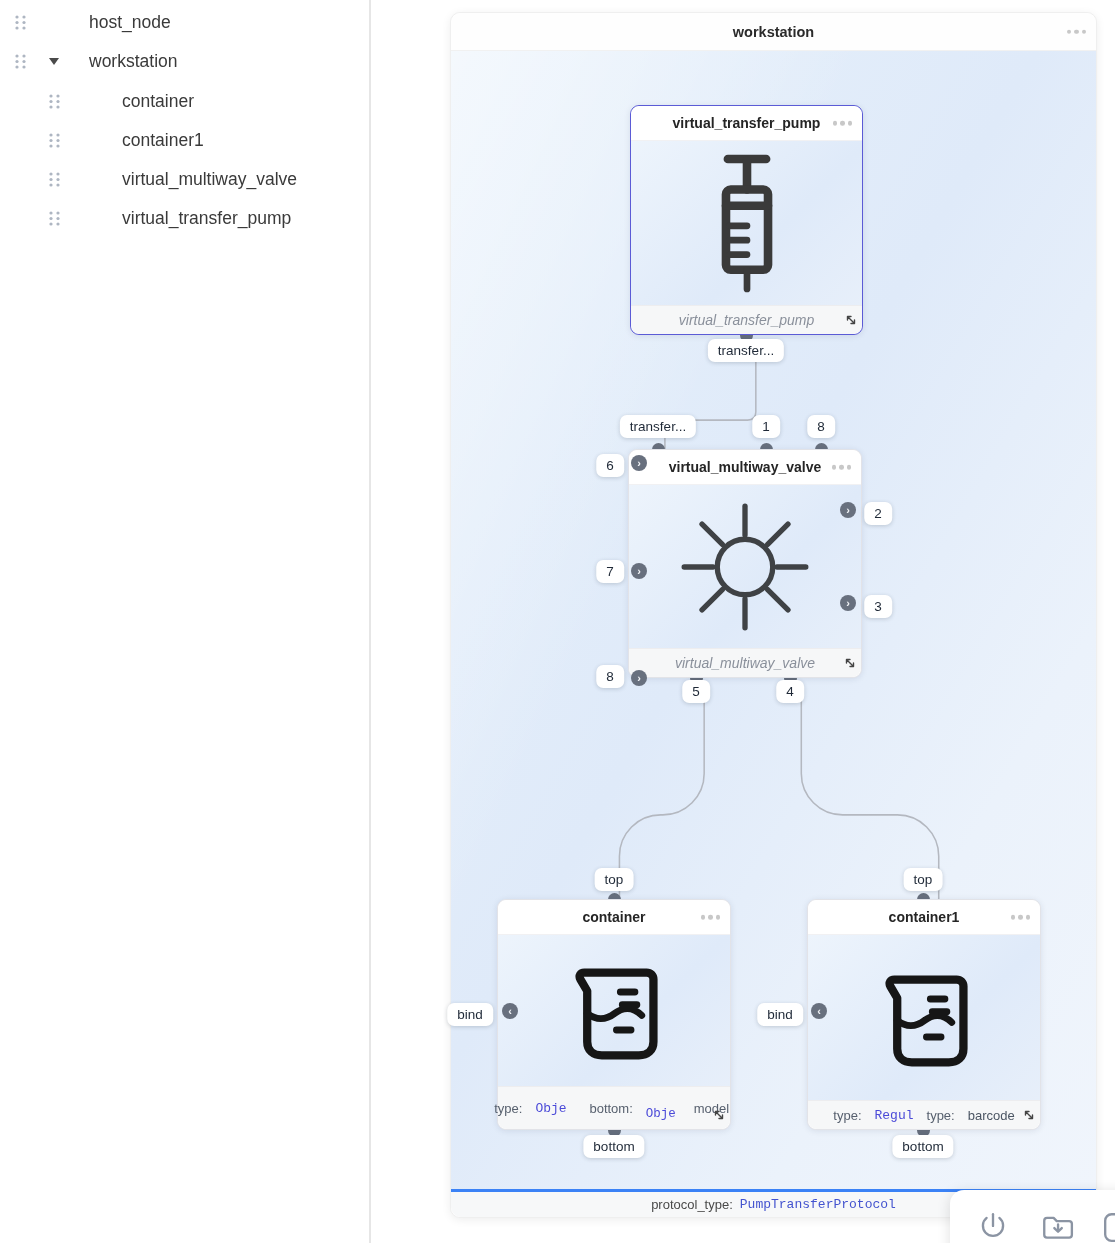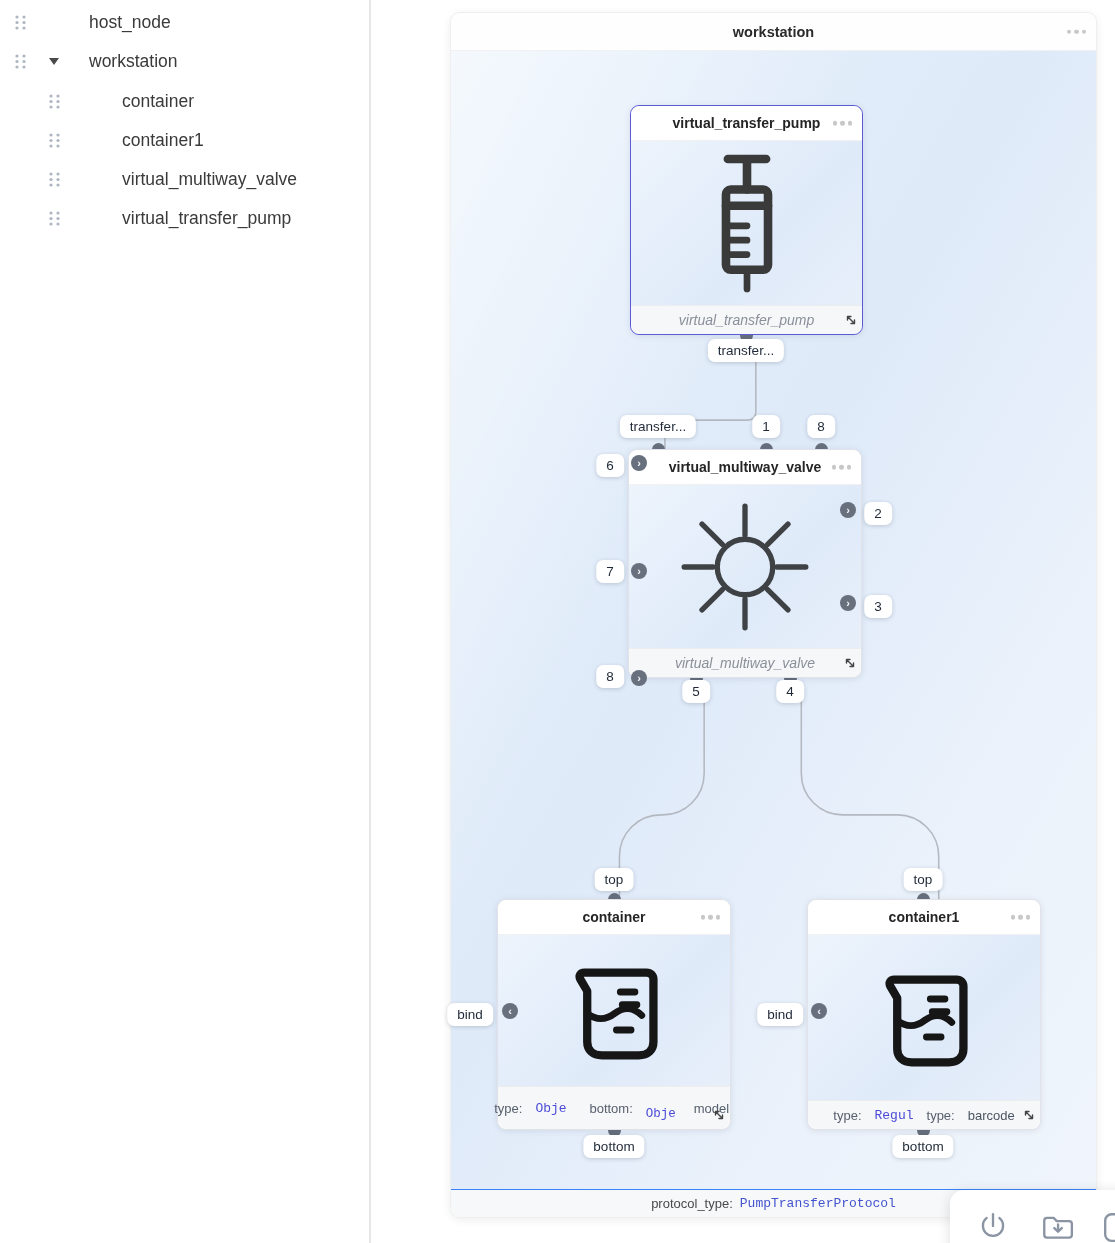--- a/index.html
+++ b/index.html
@@ -31,21 +31,21 @@
           box-shadow:0 2px 10px rgba(0,0,0,.07); z-index:1; }
   .card-header { position:absolute; left:0; top:0; right:0; height:38px;
           display:flex; align-items:center; justify-content:center;
           border-bottom:1px solid #f1f1f1; border-radius:10px 10px 0 0; background:#fefefe; }
   .card-title { font-size:14.5px; font-weight:bold; color:#2b2b2b; }
   .canvas { position:absolute; left:0; top:38px; right:0; bottom:28px; overflow:hidden;
           background:
             linear-gradient(115deg, rgba(255,255,255,.55) 0%, rgba(255,255,255,0) 35%),
             linear-gradient(120deg,#e7f1fb 0%,#dfeaf9 45%,#ebf2fb 75%,#f0f5fc 100%); }
   .card-footer { position:absolute; left:0; right:0; bottom:0; height:28px;
-          background:#f7f8f9; border-top:1px solid #3b82f6; border-radius:0 0 10px 10px;
+          background:#f7f8f9; border-top:3px solid #3b82f6; border-radius:0 0 10px 10px;
           display:flex; align-items:center; justify-content:center; gap:7px; z-index:6; }
   .proto-label { font-size:13px; color:#4a4a4a; }
   .mono { font-family:"Liberation Mono", monospace; }
   .proto-value { font-size:13px; color:#4353cf; }
 
   .dots-menu { position:absolute; right:10px; top:50%; transform:translateY(-50%);
                display:flex; gap:3px; cursor:pointer; }
   .dots-menu i { width:4.5px; height:4.5px; border-radius:50%; background:#c8c8c8; display:block; }
 
   

